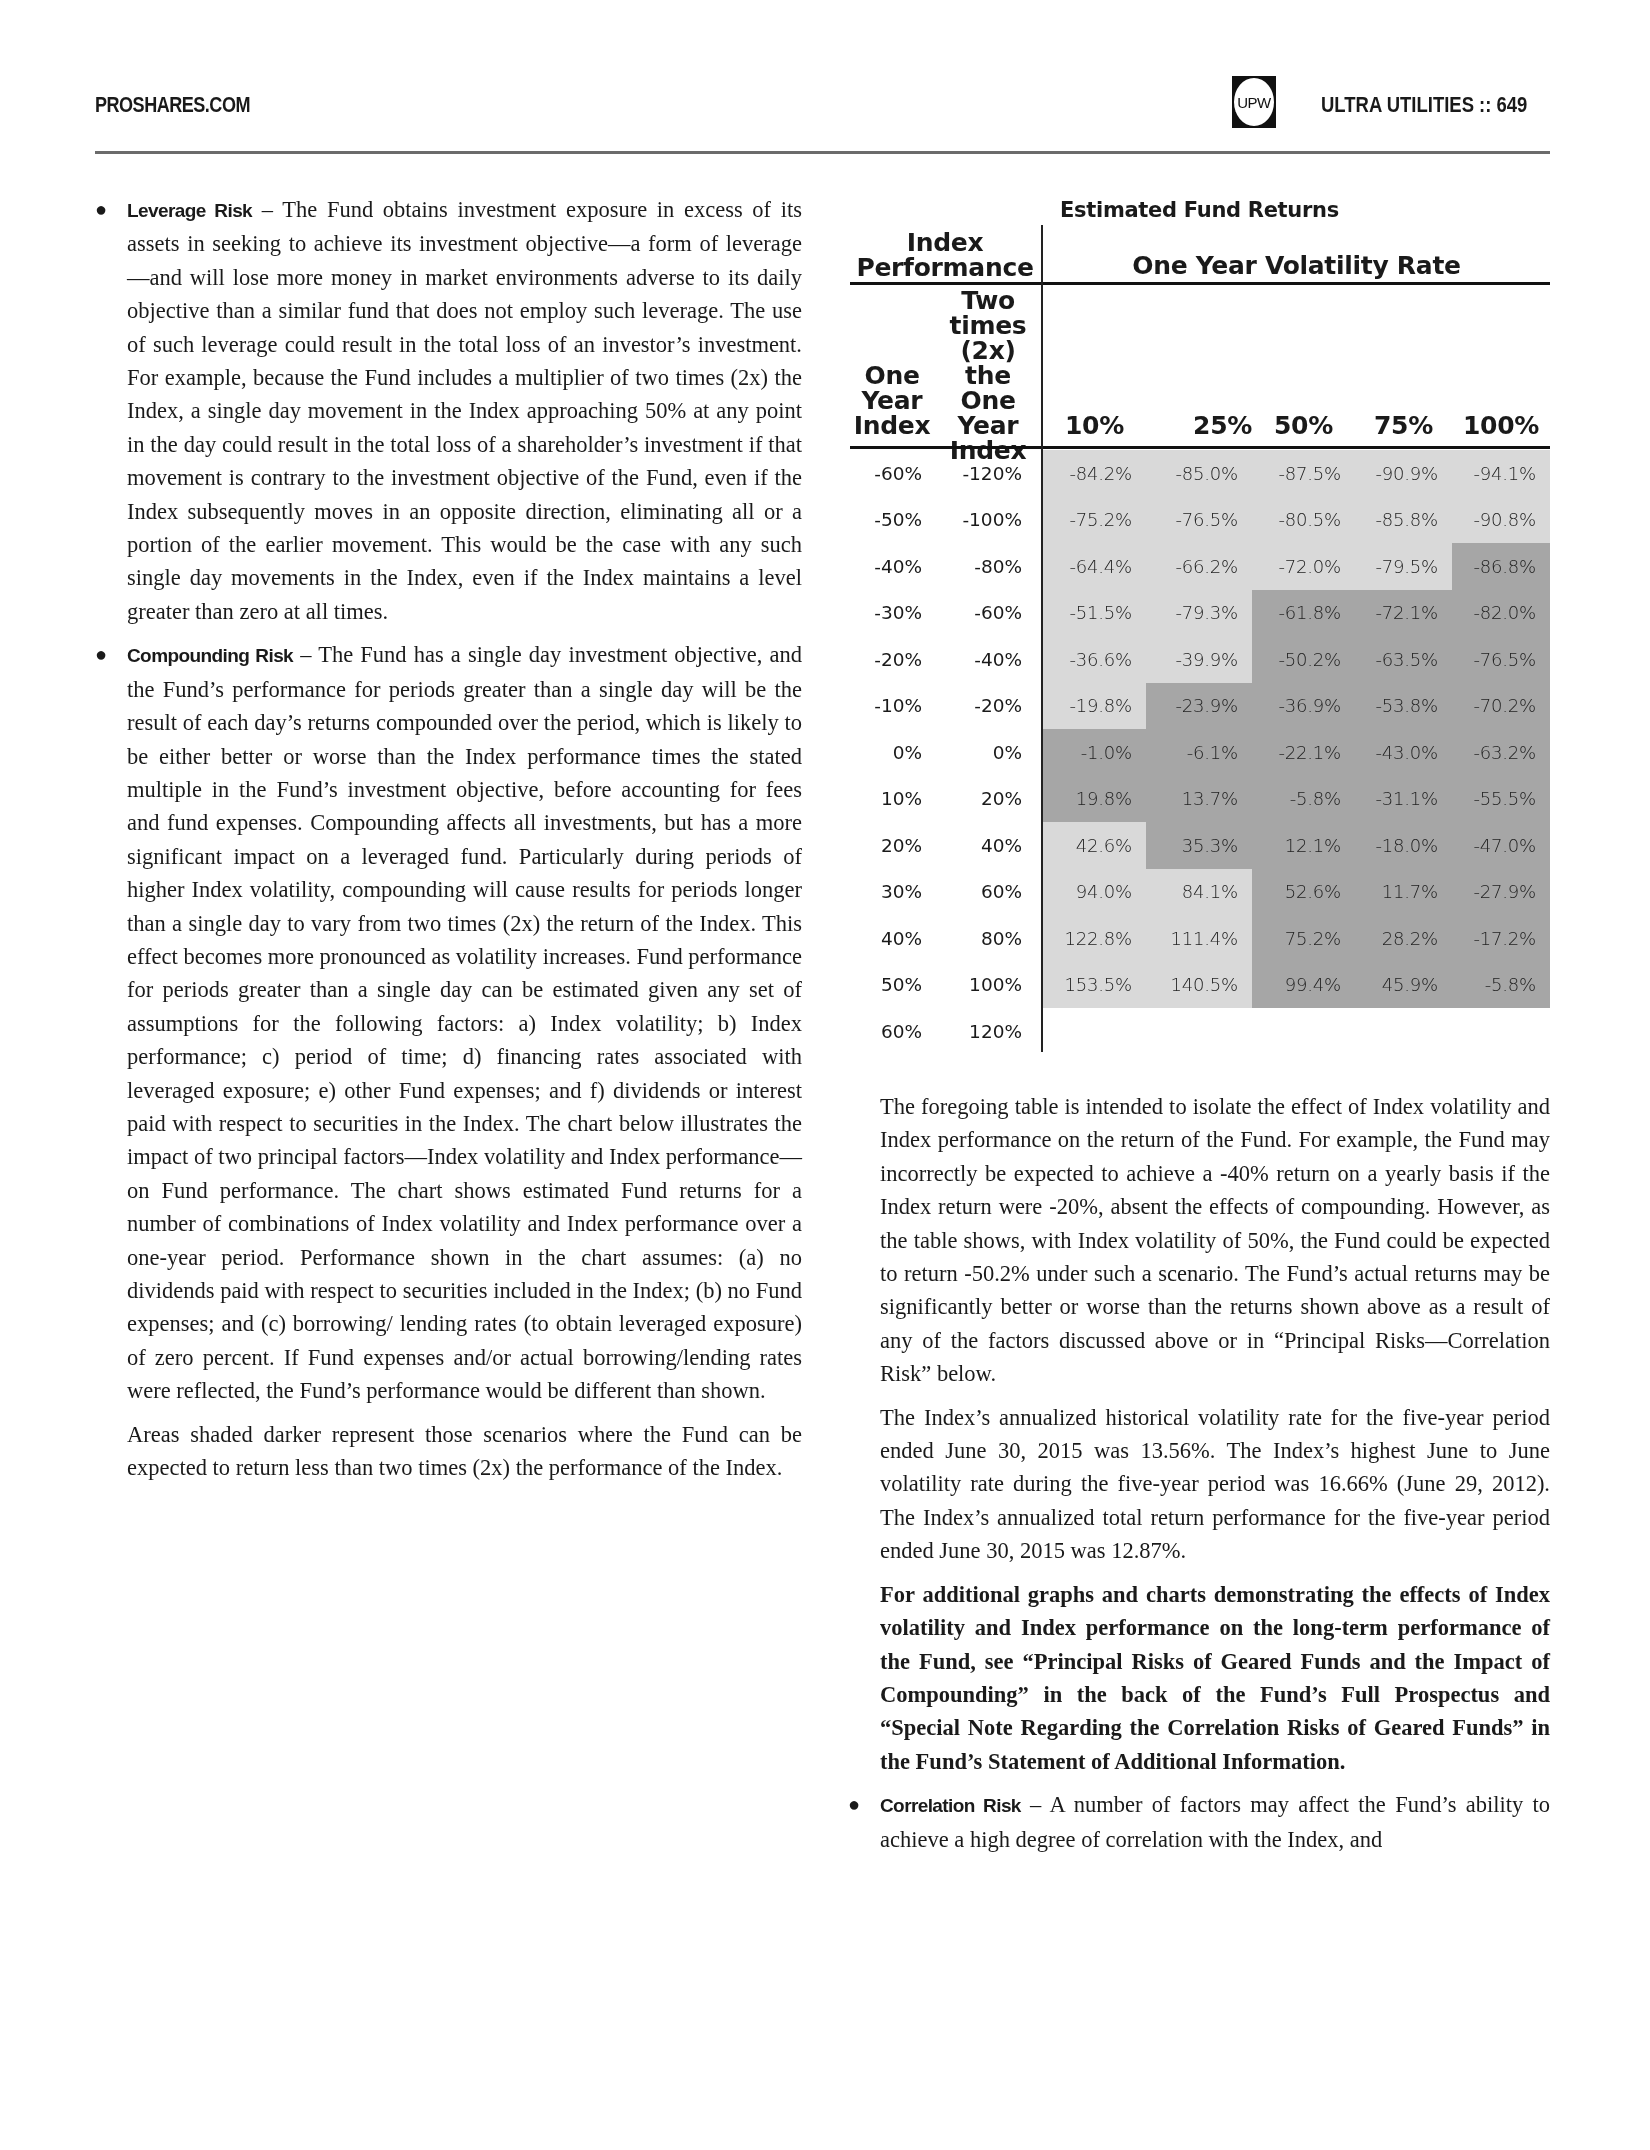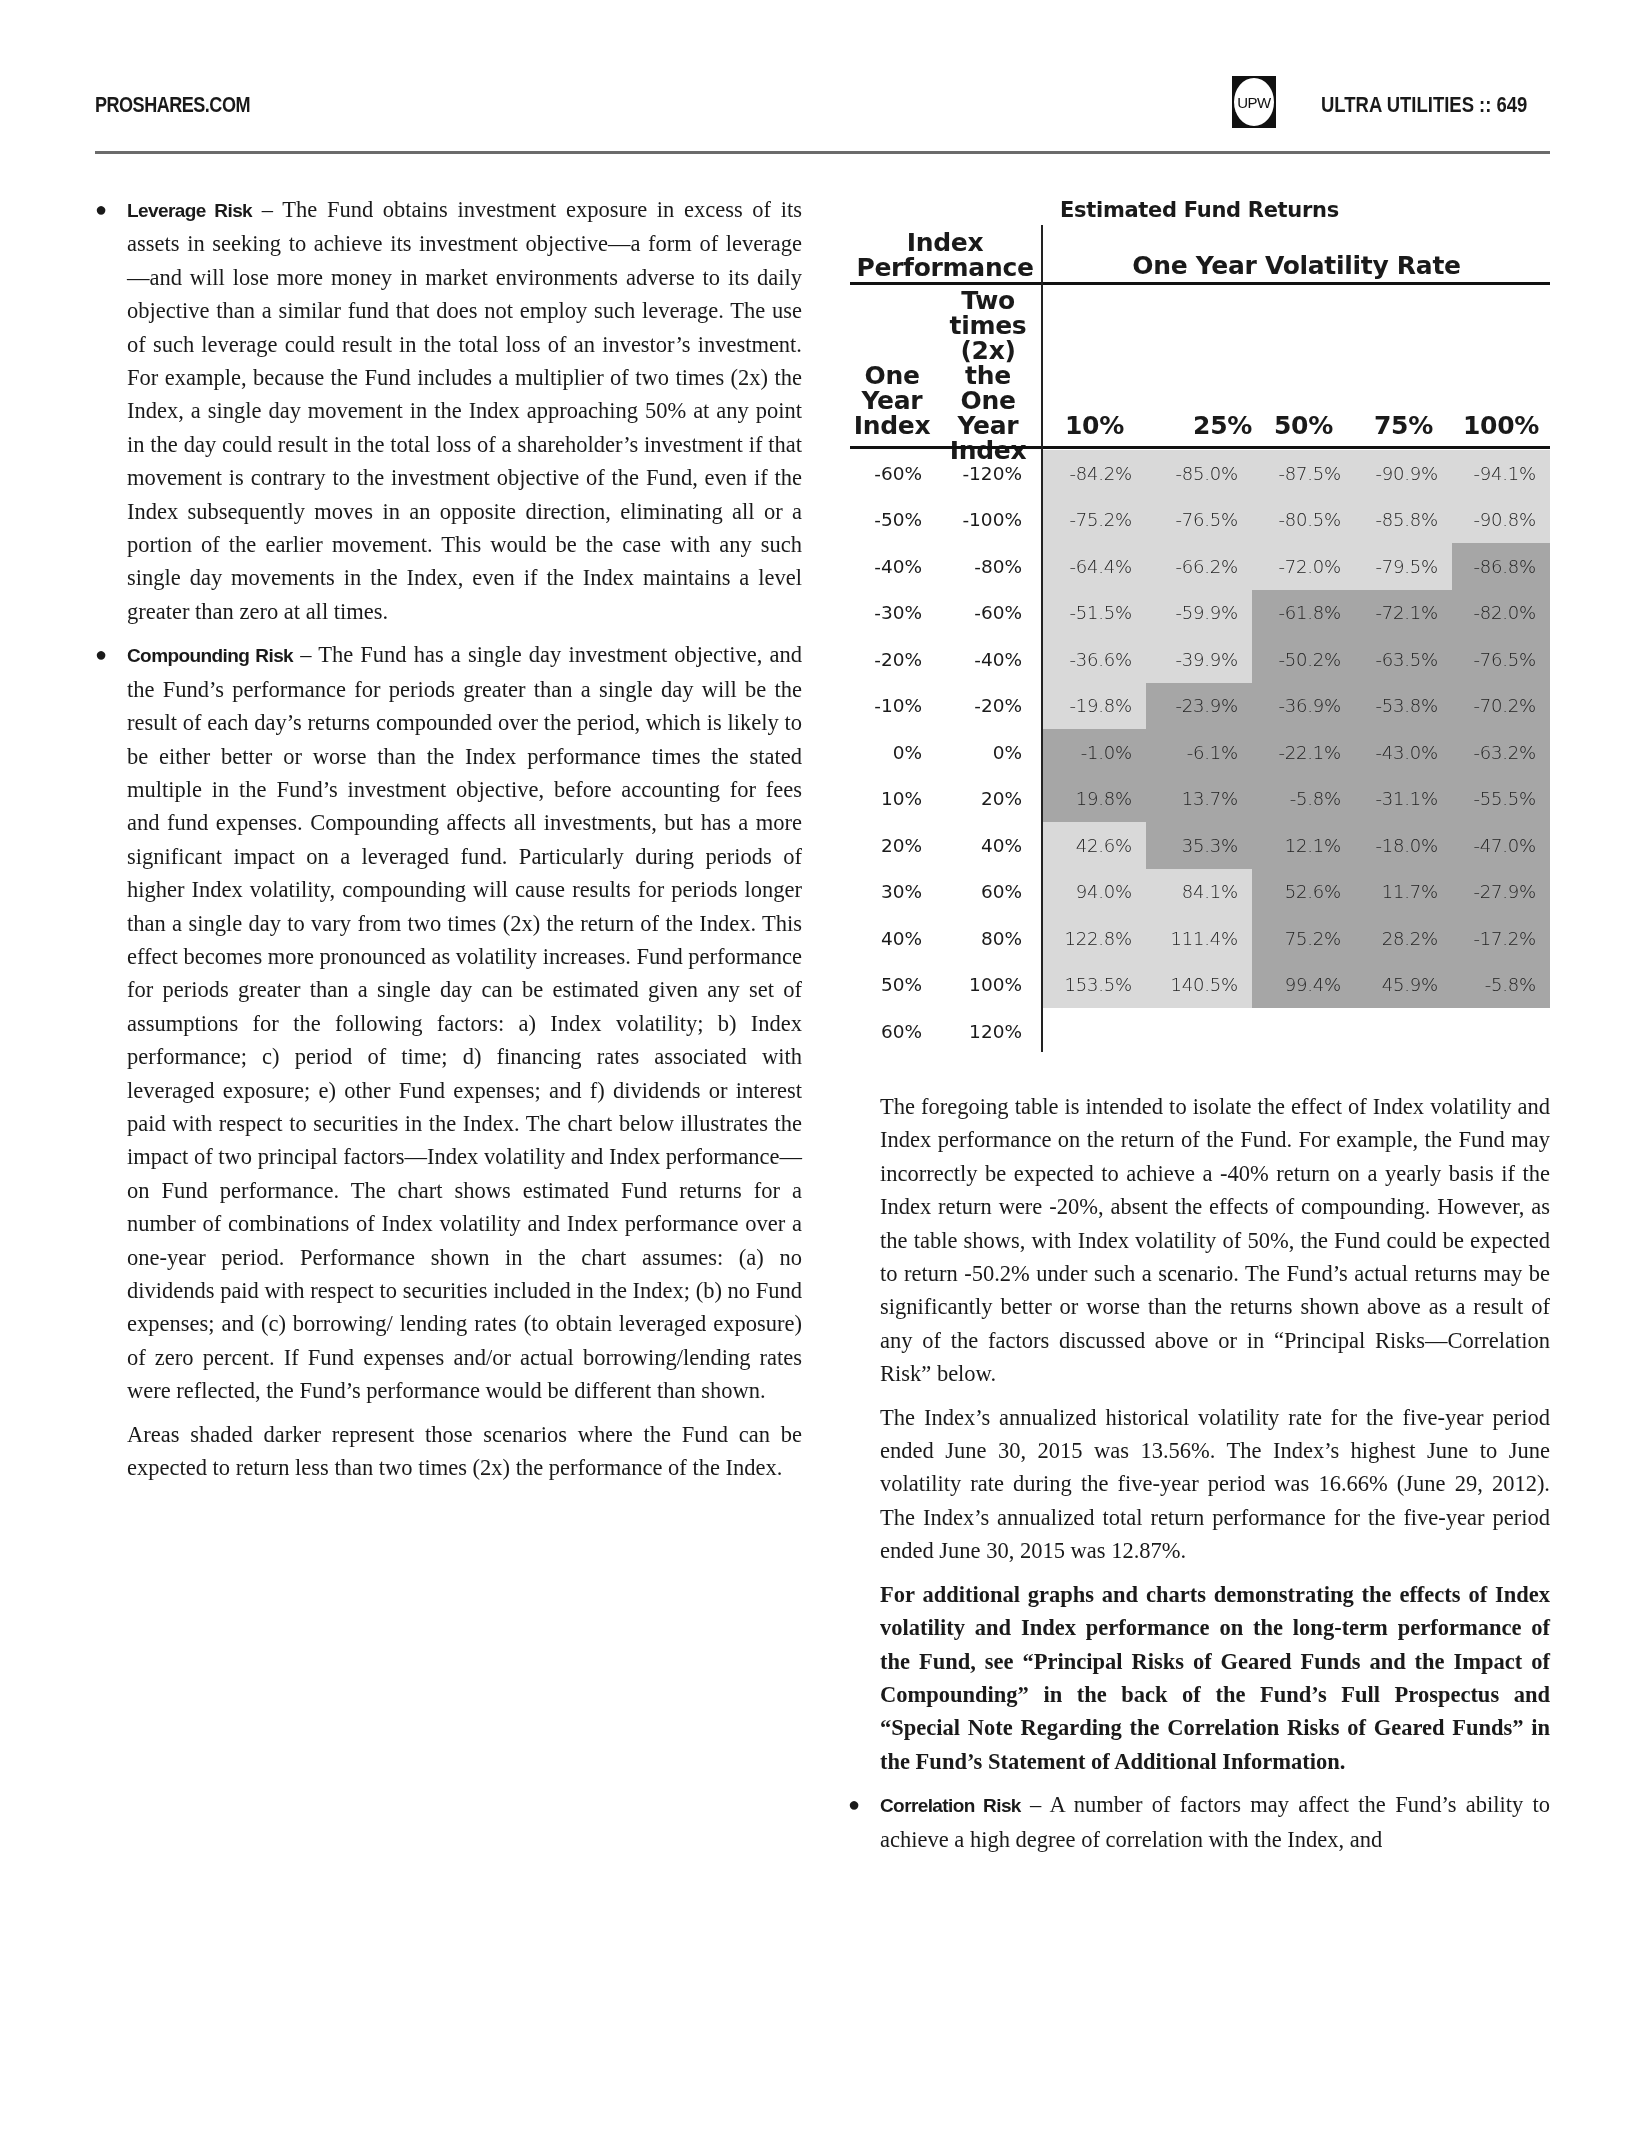--- a/index.html
+++ b/index.html
@@ -112,21 +112,21 @@
     </div>
     <div class="row">
       <div class="cell l" style="width: 103px; background: rgb(217, 217, 217);">-64.4%</div>
       <div class="cell l" style="width: 106px; background: rgb(217, 217, 217);">-66.2%</div>
       <div class="cell l" style="width: 103px; background: rgb(217, 217, 217);">-72.0%</div>
       <div class="cell l" style="width: 97px; background: rgb(217, 217, 217);">-79.5%</div>
       <div class="cell d" style="width: 98px; background: rgb(166, 166, 166);">-86.8%</div>
     </div>
     <div class="row">
       <div class="cell l" style="width: 103px; background: rgb(217, 217, 217);">-51.5%</div>
-      <div class="cell l" style="width: 106px; background: rgb(217, 217, 217);">-59.9%</div>
+      <div class="cell l" style="width: 106px; background: rgb(217, 217, 217);">-79.3%</div>
       <div class="cell d" style="width: 103px; background: rgb(166, 166, 166);">-61.8%</div>
       <div class="cell d" style="width: 97px; background: rgb(166, 166, 166);">-72.1%</div>
       <div class="cell d" style="width: 98px; background: rgb(166, 166, 166);">-82.0%</div>
     </div>
     <div class="row">
       <div class="cell l" style="width: 103px; background: rgb(217, 217, 217); text-align: center;">-36.6%</div>
       <div class="cell l" style="width: 106px; background: rgb(217, 217, 217);">-39.9%</div>
       <div class="cell d" style="width: 103px; background: rgb(166, 166, 166);">-50.2%</div>
       <div class="cell d" style="width: 97px; background: rgb(166, 166, 166);">-63.5%</div>
       <div class="cell d" style="width: 98px; background: rgb(166, 166, 166);">-76.5%</div>

